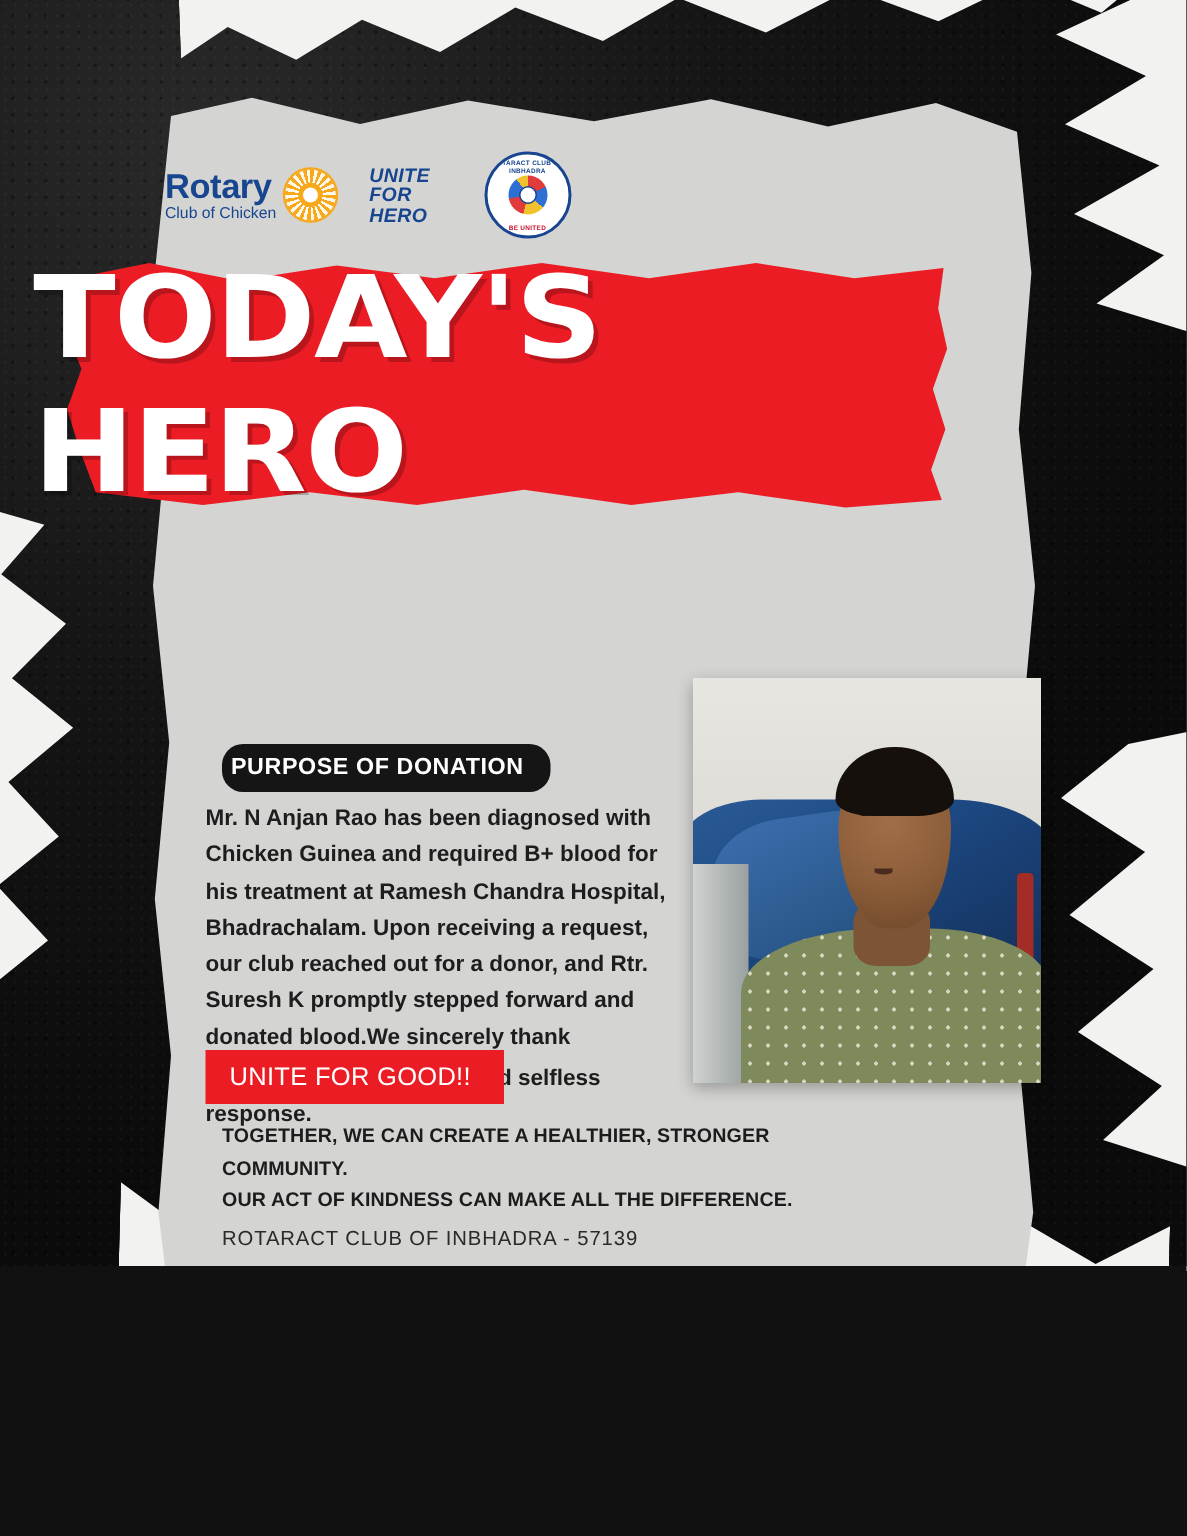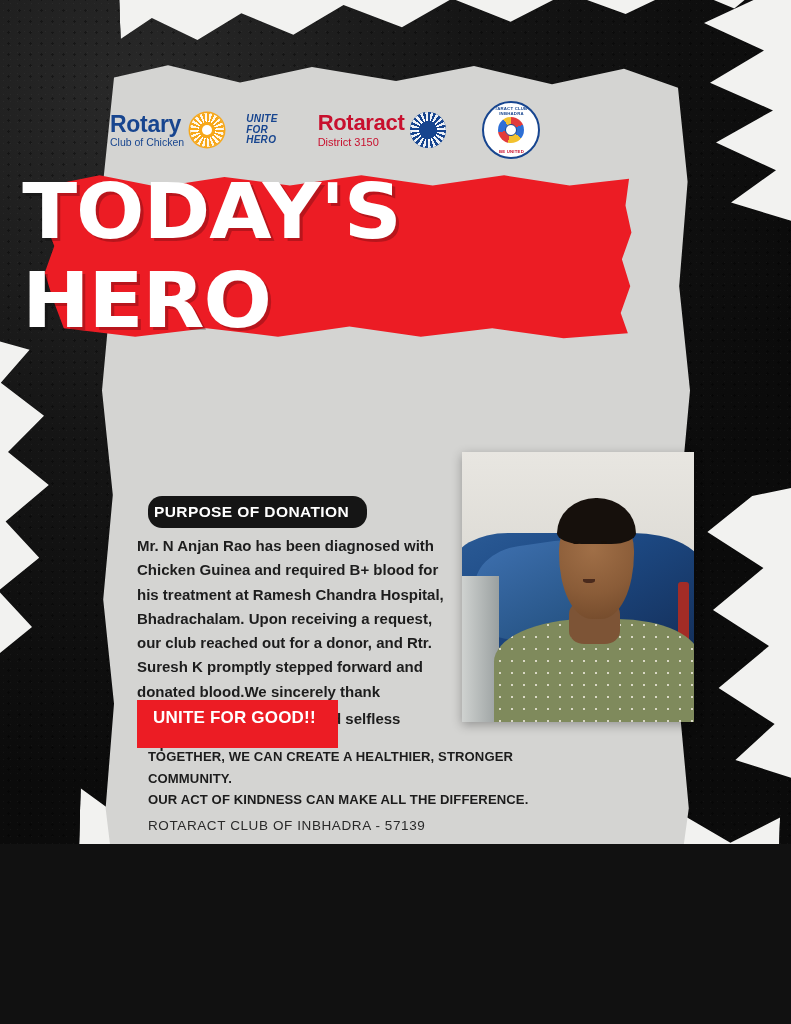--- a/index.html
+++ b/index.html
@@ -131,21 +131,21 @@
   }
   .wheel .spokes {
     position: absolute; inset: 0;
     background:
       repeating-conic-gradient(from 0deg, #f7a81b 0deg 9deg, rgba(255,255,255,0.9) 9deg 18deg);
     border-radius: 50%;
     -webkit-mask: radial-gradient(circle, transparent 0 33%, #000 34% 100%);
             mask: radial-gradient(circle, transparent 0 33%, #000 34% 100%);
   }
   .unite {
-    font-size: 10px;
+    font-size: 13px;
     font-weight: bold;
     font-style: italic;
     color: #17458f;
     line-height: 1.05;
     letter-spacing: 0.3px;
   }
   .rotaract-text .t1 {
     font-size: 22px;
     font-weight: bold;
     color: #c8102e;
@@ -373,23 +373,23 @@
     border-radius: 3px;
   }
 
   .unite-btn {
     position: absolute;
     left: 137px;
     top: 700px;
     background: #ec1c24;
     color: #ffffff;
     font-size: 17px;
-    font-weight: bold;
+    font-weight: normal;
     letter-spacing: 0.2px;
-    padding: 8px 22px 20px 16px;
+    padding: 8px 22px 8px 16px;
   }
 
   .closing {
     position: absolute;
     left: 148px;
     top: 746px;
     width: 430px;
     font-size: 13.1px;
     font-weight: bold;
     color: #1c1c1c;
@@ -433,29 +433,20 @@
         <div class="spokes"></div>
       </div>
     </div>
 
     <div class="unite">
       <div>UNITE</div>
       <div>FOR</div>
       <div>HERO</div>
     </div>
 
-    <div class="logo" style="margin-left:18px;">
-      <div class="rotaract-text">
-        <div class="t1">Rotaract</div>
-        <div class="t2">District 3150</div>
-      </div>
-      <div class="rotaract-wheel">
-        <div class="spokes"></div>
-      </div>
-    </div>
 
     <div class="club-badge" style="margin-left:14px;">
       <div class="ring-text">ROTARACT CLUB OF INBHADRA</div>
       <div class="emblem"></div>
       <div class="ring-text bottom">BE UNITED</div>
     </div>
   </div>
 
   <div class="banner"></div>
   <div class="banner-title">TODAY'S HERO</div>

